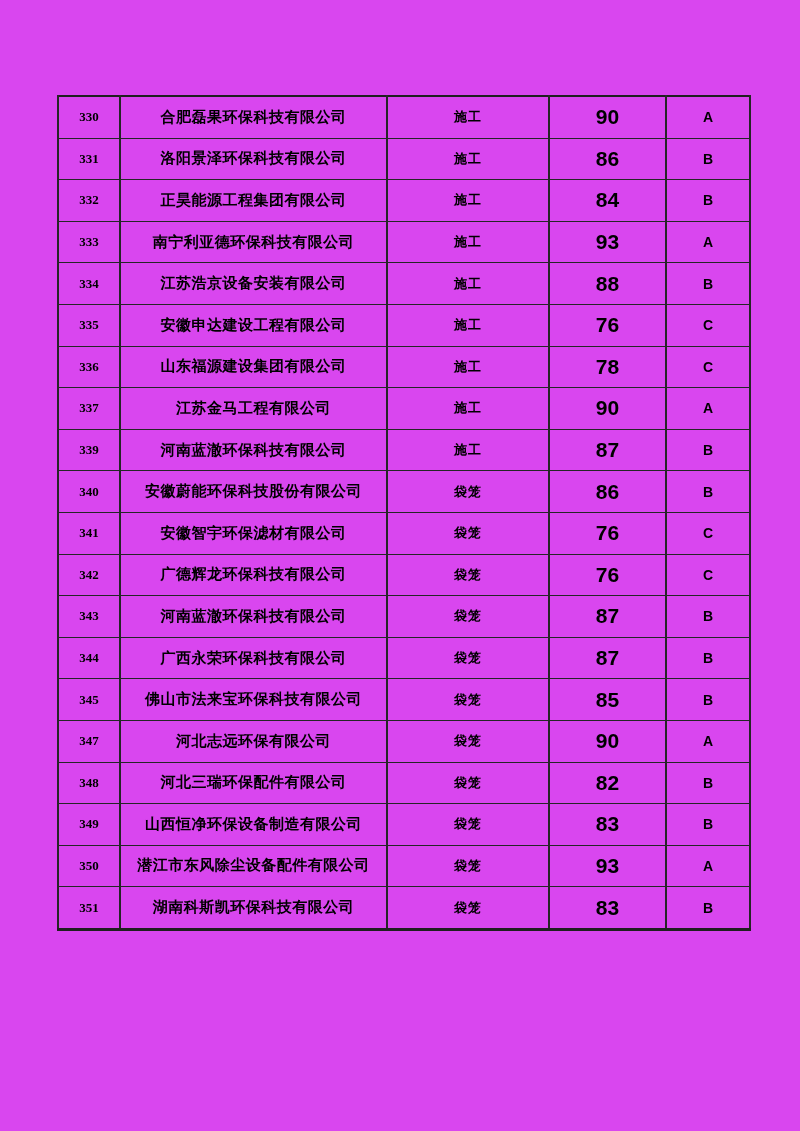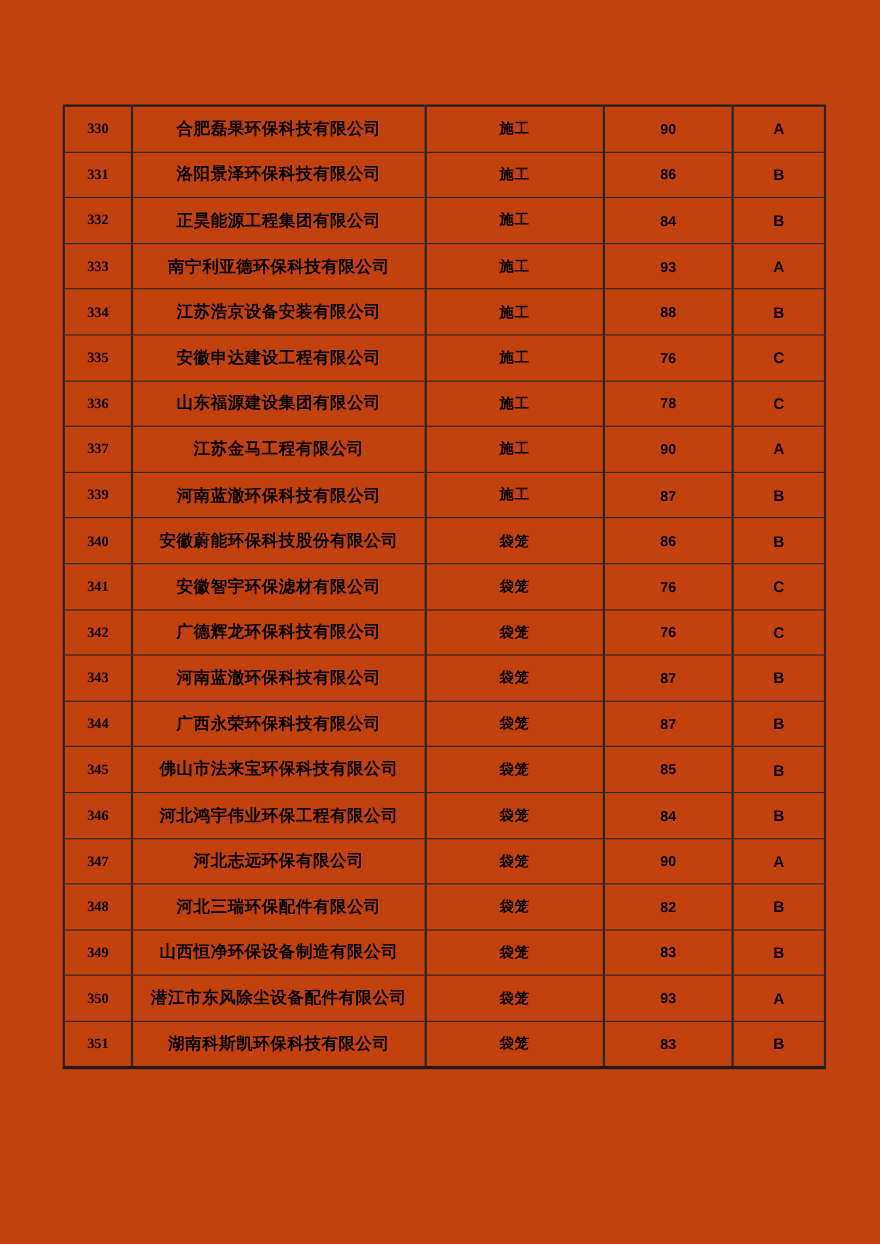--- a/index.html
+++ b/index.html
@@ -5,21 +5,21 @@
   html, body {
     margin: 0;
     padding: 0;
     background: #ffffff;
     font-family: "Liberation Sans", sans-serif;
   }
   .page {
     position: relative;
     width: 800px;
     height: 1131px;
-    background: #c2410c;
+    background: #d946ef;
     overflow: hidden;
   }
   table.doc-table {
     position: absolute;
     left: 57px;
     top: 95px;
     width: 692px;
     border-collapse: collapse;
     table-layout: fixed;
     border: 2px solid #1f1f1f;
@@ -51,21 +51,21 @@
   }
   td.cell-category {
     font-family: "Liberation Sans", sans-serif;
     font-weight: 700;
     font-size: 13px;
     letter-spacing: 1px;
   }
   td.cell-score {
     font-family: "Liberation Sans", sans-serif;
     font-weight: 700;
-    font-size: 13px;
+    font-size: 21px;
   }
   td.cell-grade {
     font-family: "Liberation Sans", sans-serif;
     font-weight: 700;
     font-size: 14px;
   }
 </style>
 </head>
 <body>
 
@@ -178,27 +178,20 @@
           <td class="cell-grade">B</td>
         </tr>
         <tr>
           <td class="cell-no">345</td>
           <td class="cell-company">佛山市法来宝环保科技有限公司</td>
           <td class="cell-category">袋笼</td>
           <td class="cell-score">85</td>
           <td class="cell-grade">B</td>
         </tr>
         <tr>
-          <td class="cell-no">346</td>
-          <td class="cell-company">河北鸿宇伟业环保工程有限公司</td>
-          <td class="cell-category">袋笼</td>
-          <td class="cell-score">84</td>
-          <td class="cell-grade">B</td>
-        </tr>
-        <tr>
           <td class="cell-no">347</td>
           <td class="cell-company">河北志远环保有限公司</td>
           <td class="cell-category">袋笼</td>
           <td class="cell-score">90</td>
           <td class="cell-grade">A</td>
         </tr>
         <tr>
           <td class="cell-no">348</td>
           <td class="cell-company">河北三瑞环保配件有限公司</td>
           <td class="cell-category">袋笼</td>

